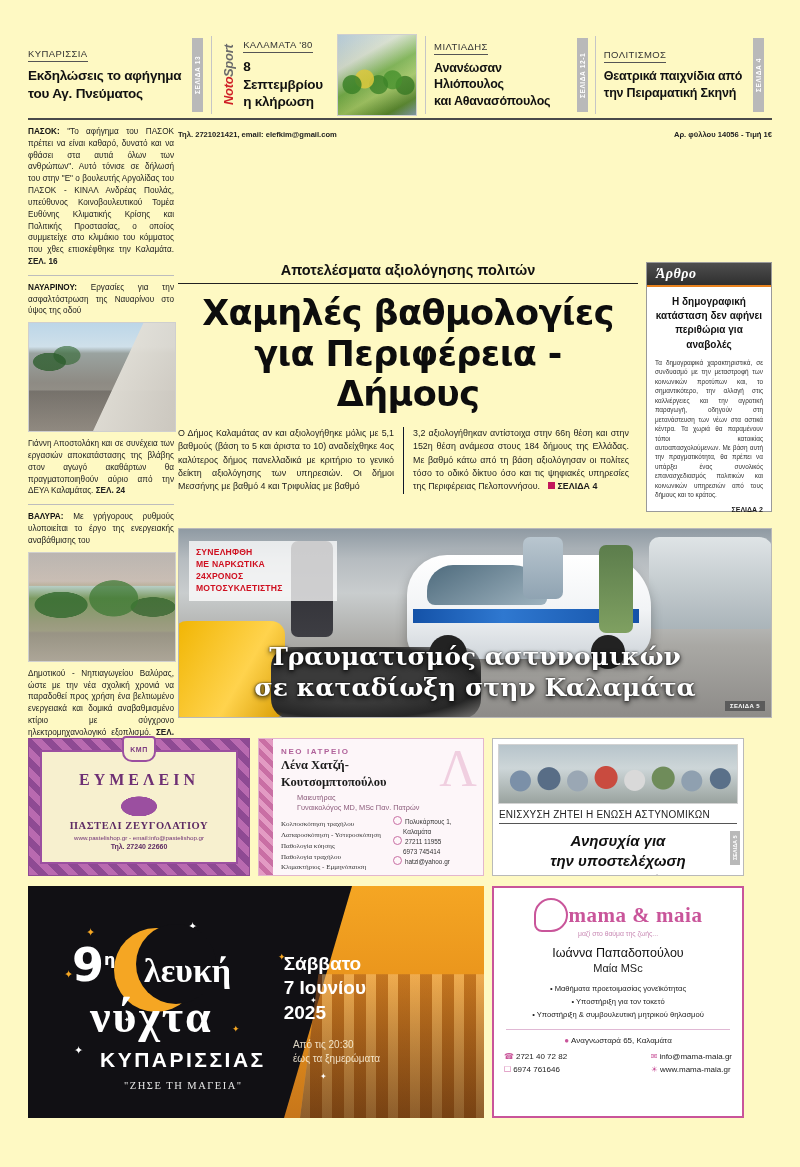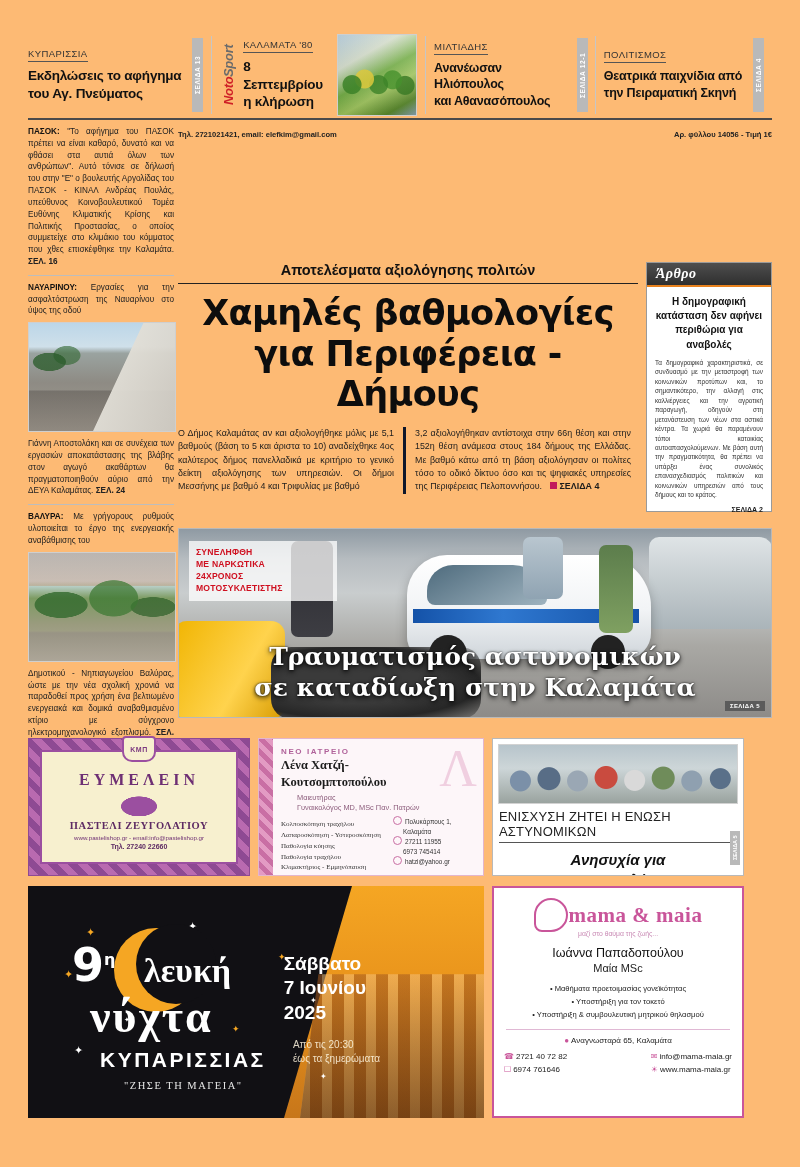--- a/index.html
+++ b/index.html
@@ -3,21 +3,21 @@
 <meta charset="utf-8">
 <title>Eleftheria Front Page</title>
 <style>
   html,body{margin:0;padding:0;background:#ffffff;}
   body{
     width:800px;height:1167px;overflow:hidden;
     font-family:"Liberation Sans","DejaVu Sans",sans-serif;
     color:#1a1a1a;
     -webkit-font-smoothing:antialiased;
   }
-  .page{position:relative;width:800px;height:1167px;background:#fdba74;}
+  .page{position:relative;width:800px;height:1167px;background:#fef9c3;}
 
   
   .teaser-strip{
     position:absolute;left:28px;top:34px;width:744px;height:82px;
     display:flex;align-items:stretch;
   }
   .teaser{display:flex;align-items:stretch;}
   .teaser-body{display:flex;flex-direction:column;justify-content:center;padding-right:6px;}
   .teaser-kicker{
     font-size:9.5px;letter-spacing:.4px;color:#333;
@@ -120,21 +120,21 @@
     font-size:14.5px;font-weight:700;text-align:center;color:#111;
     border-bottom:1.5px solid #222;padding-bottom:5px;
   }
   .lead-head{
     font-family:"DejaVu Sans","Liberation Sans",sans-serif;
     font-size:35px;font-weight:700;line-height:1.16;text-align:center;
     color:#0d0d0d;margin-top:9px;letter-spacing:-.6px;
   }
   .lead-cols{display:flex;gap:9px;margin-top:12px;}
   .lead-col{width:216px;font-size:8.9px;line-height:1.5;text-align:justify;color:#1c1c1c;}
-  .lead-col.second{border-left:3px solid #0f172a;padding-left:9px;width:216px;}
+  .lead-col.second{border-left:1px solid #0f172a;padding-left:9px;width:216px;}
   .pg-ref{font-weight:700;white-space:nowrap;}
   .sq{display:inline-block;width:7px;height:7px;background:#c2185b;margin-right:3px;}
 
   
   .arthro{
     position:absolute;left:646px;top:262px;width:126px;height:250px;
     border:1px solid #9a9a9a;background:#fff;box-sizing:border-box;
   }
   .arthro-hd{
     height:22px;background:linear-gradient(to bottom,#4e4e4e,#2f2f2f);
@@ -273,21 +273,21 @@
       radial-gradient(circle at 9% 62%,#7b90a8 0 10px,transparent 11px),
       radial-gradient(circle at 21% 58%,#586d86 0 11px,transparent 12px),
       radial-gradient(circle at 33% 62%,#9aa7b4 0 10px,transparent 11px),
       radial-gradient(circle at 45% 56%,#c94b3f 0 11px,transparent 12px),
       radial-gradient(circle at 57% 61%,#d9d9d9 0 10px,transparent 11px),
       radial-gradient(circle at 69% 57%,#6f8c5a 0 11px,transparent 12px),
       radial-gradient(circle at 81% 62%,#8fa0b0 0 10px,transparent 11px),
       radial-gradient(circle at 93% 58%,#5a7089 0 10px,transparent 11px);
   }
   .enosi-kicker{
-    margin:5px 6px 0;font-size:13px;letter-spacing:.2px;color:#222;
+    margin:5px 6px 0;font-size:10px;letter-spacing:.2px;color:#222;
     border-bottom:1px solid #555;padding-bottom:3px;
   }
   .enosi-head{
     margin-top:7px;text-align:center;font-size:15px;font-style:italic;font-weight:700;
     line-height:1.34;color:#111;
   }
   .enosi-vtag{
     position:absolute;right:3px;bottom:10px;width:10px;height:34px;background:#b9b9b9;color:#fff;
     font-size:5.5px;font-weight:700;writing-mode:vertical-rl;transform:rotate(180deg);
     display:flex;align-items:center;justify-content:center;

